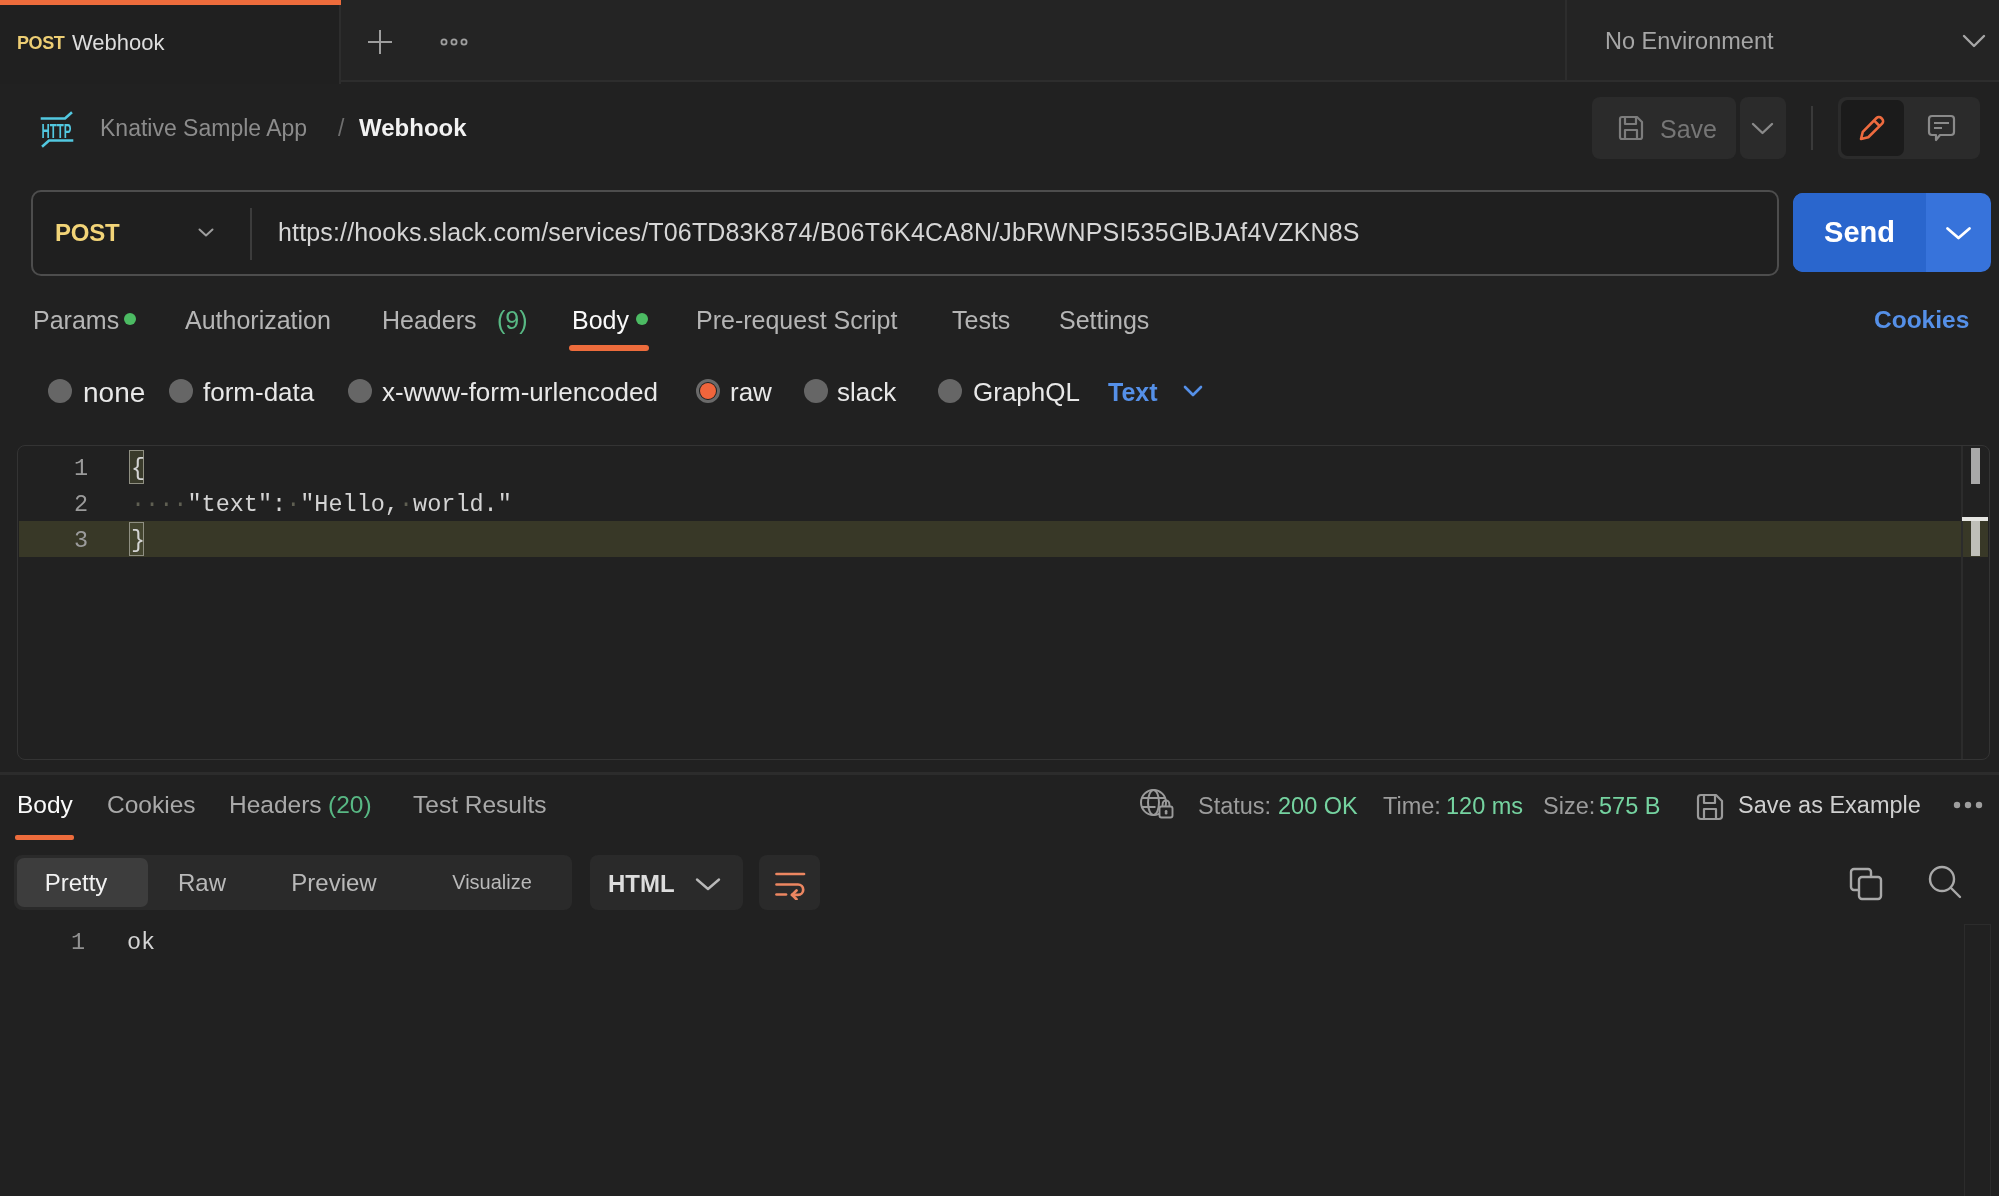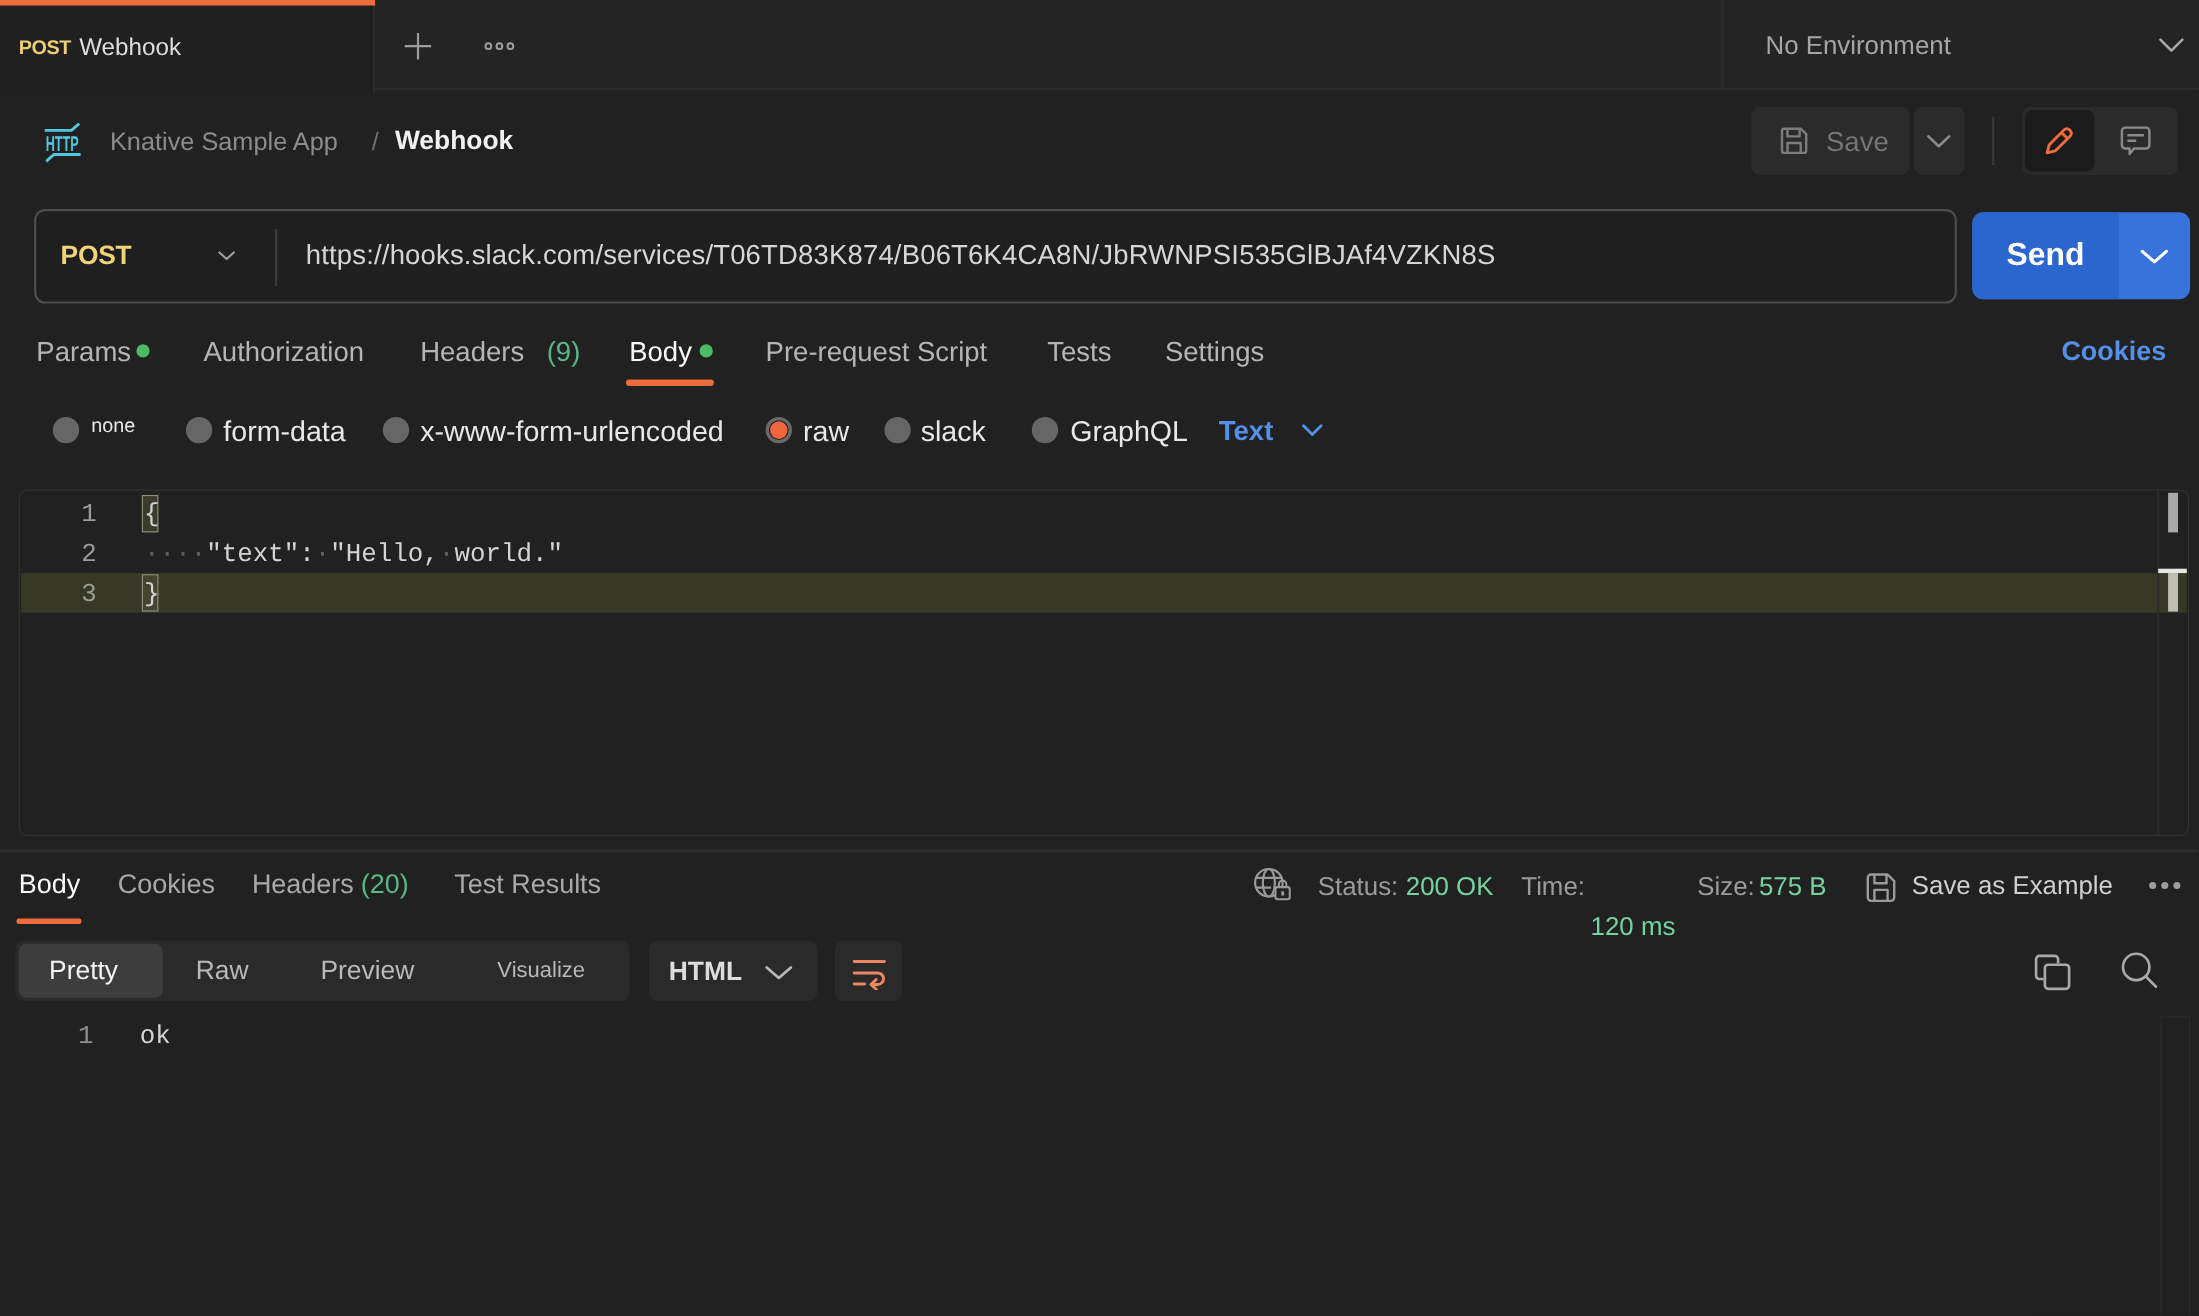--- a/index.html
+++ b/index.html
@@ -95,21 +95,21 @@
 <div class="abs" style="left:497px;top:306px;font-size:25px;color:#58b884;">(9)</div>
 <div class="abs" style="left:572px;top:306px;font-size:25px;color:#fafafa;">Body</div>
 <div class="abs" style="left:636px;top:313px;width:12px;height:12px;border-radius:50%;background:#4cbb63;"></div>
 <div class="abs" style="left:569px;top:345px;width:80px;height:6px;background:#ed6c3c;border-radius:3px;"></div>
 <div class="abs" style="left:696px;top:306px;font-size:25px;color:#b5b5b5;">Pre-request Script</div>
 <div class="abs" style="left:952px;top:306px;font-size:25px;color:#b5b5b5;text-align:right;">Tests</div>
 <div class="abs" style="left:1059px;top:306px;font-size:25px;color:#b5b5b5;">Settings</div>
 <div class="abs" style="left:1874px;top:306px;font-size:24.5px;font-weight:bold;color:#5590e8;">Cookies</div>
 
 <div class="abs" style="left:48px;top:379px;width:24px;height:24px;border-radius:50%;background:#666666;"></div>
-<div class="abs" style="left:83px;top:377px;font-size:18px;color:#e8e8e8;text-align:center;">none</div>
+<div class="abs" style="left:83px;top:377px;font-size:28px;color:#e8e8e8;text-align:center;">none</div>
 <div class="abs" style="left:169px;top:379px;width:24px;height:24px;border-radius:50%;background:#666666;"></div>
 <div class="abs" style="left:203px;top:377px;font-size:26px;color:#e8e8e8;">form-data</div>
 <div class="abs" style="left:348px;top:379px;width:24px;height:24px;border-radius:50%;background:#666666;"></div>
 <div class="abs" style="left:382px;top:377px;font-size:26px;color:#e8e8e8;">x-www-form-urlencoded</div>
 <div class="abs" style="left:696px;top:379px;width:24px;height:24px;border-radius:50%;border:3px solid #6a6a6a;background:#1f1f1f;"></div>
 <div class="abs" style="left:700px;top:383px;width:16px;height:16px;border-radius:50%;background:#f0653c;"></div>
 <div class="abs" style="left:730px;top:377px;font-size:26px;color:#e8e8e8;">raw</div>
 <div class="abs" style="left:804px;top:379px;width:24px;height:24px;border-radius:50%;background:#666666;"></div>
 <div class="abs" style="left:837px;top:377px;font-size:26px;color:#e8e8e8;">slack</div>
 <div class="abs" style="left:938px;top:379px;width:24px;height:24px;border-radius:50%;background:#666666;"></div>
@@ -152,21 +152,21 @@
   </g>
   <g>
     <rect x="20.5" y="18.5" width="13" height="11" rx="2" fill="#212121" stroke="#9a9a9a" stroke-width="1.9"></rect>
     <path d="M23.6 18.5 v-2.6 a3.4 3.4 0 0 1 6.8 0 v2.6" fill="none" stroke="#9a9a9a" stroke-width="1.9"></path>
     <rect x="25.8" y="22" width="2.6" height="4.4" rx="1.2" fill="#9a9a9a"></rect>
   </g>
 </svg>
 <div class="abs" style="left:1198px;top:793px;font-size:23.5px;color:#9c9c9c;">Status:</div>
 <div class="abs" style="left:1278px;top:793px;font-size:23.5px;color:#75d3a0;">200 OK</div>
 <div class="abs" style="left:1383px;top:793px;font-size:23.5px;color:#9c9c9c;">Time:</div>
-<div class="abs" style="left:1446px;top:793px;font-size:23.5px;color:#75d3a0;margin-top:36px;">120 ms</div>
+<div class="abs" style="left:1446px;top:793px;font-size:23.5px;color:#75d3a0;">120 ms</div>
 <div class="abs" style="left:1543px;top:793px;font-size:23.5px;color:#9c9c9c;">Size:</div>
 <div class="abs" style="left:1599px;top:793px;font-size:23.5px;color:#75d3a0;">575 B</div>
 <svg class="abs" style="left:1695px;top:792px;" width="30" height="30" viewBox="0 0 30 30">
   <g stroke="#9a9a9a" stroke-width="2.2" fill="none" stroke-linejoin="round">
     <path d="M3 6 a3 3 0 0 1 3 -3 H21 L27 9 V24 a3 3 0 0 1 -3 3 H6 a3 3 0 0 1 -3 -3 Z"></path>
     <path d="M9 3 V11 H20 V3"></path>
     <path d="M9 27 V17 H21 V27"></path>
   </g>
 </svg>
 <div class="abs" style="left:1738px;top:792px;font-size:23.5px;color:#cfcfcf;">Save as Example</div>

